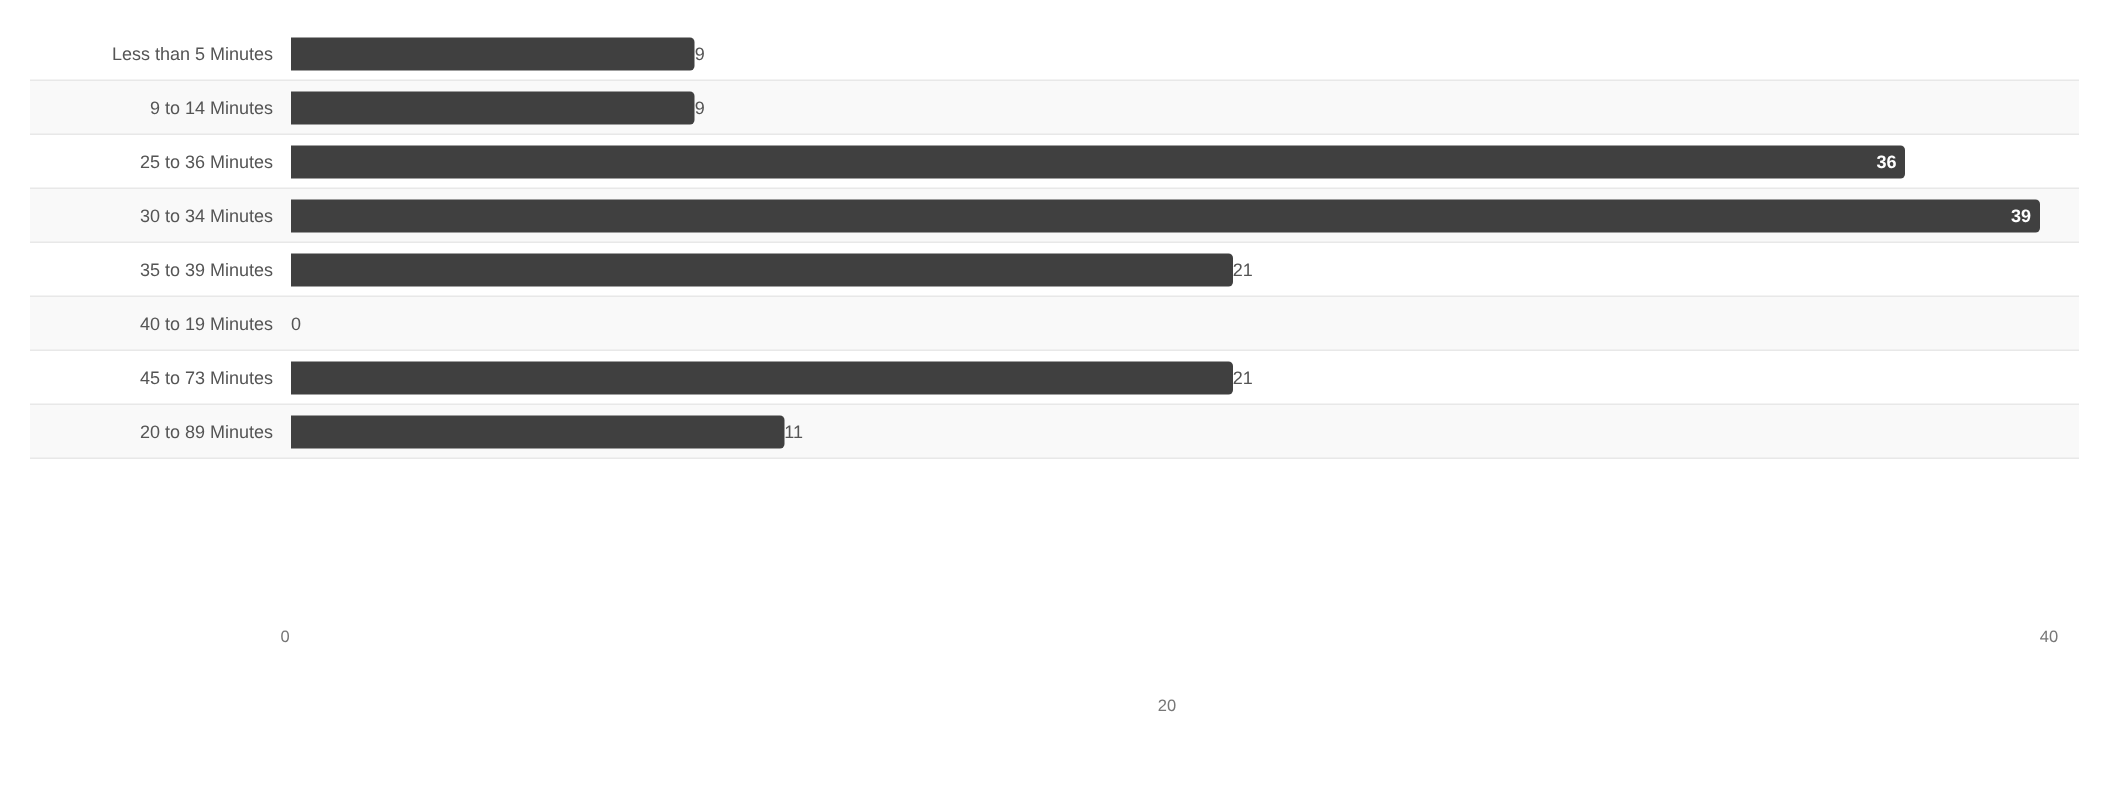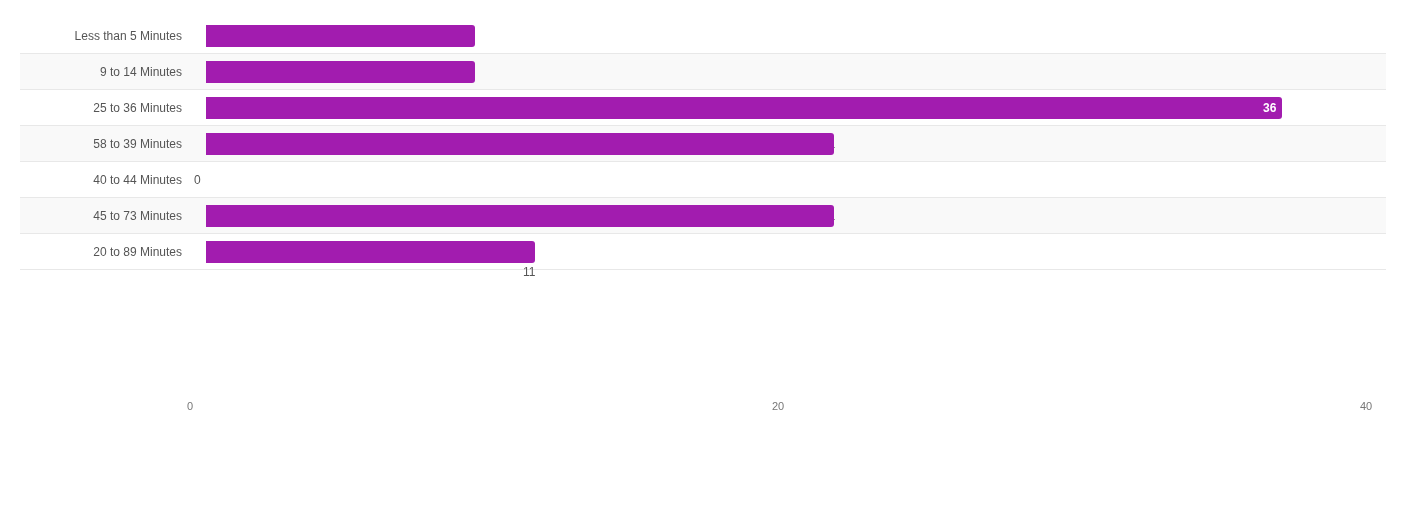--- a/index.html
+++ b/index.html
@@ -4,21 +4,21 @@
   <style>
     * { box-sizing: border-box; margin: 0; padding: 0; }
     body {
       font-family: Arial, sans-serif;
       background: #fff;
       width: 1406px;
       height: 523px;
       overflow: hidden;
     }
     .chart-container {
-      padding: 10px 20px 51px 20px;
+      padding: 10px 20px 32px 20px;
       position: relative;
       width: 1406px;
       height: 523px;
     }
     .chart-title {
       font-size: 18px;
       font-weight: bold;
       color: #333;
       margin-bottom: 8px;
       letter-spacing: 0.5px;
@@ -57,24 +57,24 @@
       padding-right: 8px;
       white-space: nowrap;
     }
     .bar-track {
       flex: 1;
       height: 22px;
       position: relative;
     }
     .bar-fill {
       height: 22px;
-      background: #a21caf;
+      background: #404040;
       border-radius: 0 3px 3px 0;
       position: absolute;
-      left: 16px;
+      left: 4px;
       top: 0;
     }
     .bar-value {
       position: absolute;
       left: calc(var(--bar-width) + 4px);
       top: 50%;
       transform: translateY(-50%);
       font-size: 12px;
       color: #555;
       white-space: nowrap;
@@ -127,48 +127,56 @@
       </div>
       <div class="bar-row">
         <div class="bar-label">25 to 36 Minutes</div>
         <div class="bar-track">
           <div class="bar-fill" style="width: 90%; --bar-width: 90%;">
             <div class="bar-value-inside">36</div>
           </div>
         </div>
       </div>
       <div class="bar-row">
-        <div class="bar-label">58 to 39 Minutes</div>
+        <div class="bar-label">30 to 34 Minutes</div>
+        <div class="bar-track">
+          <div class="bar-fill" style="width: 97.5%; --bar-width: 97.5%;">
+            <div class="bar-value-inside">39</div>
+          </div>
+        </div>
+      </div>
+      <div class="bar-row">
+        <div class="bar-label">35 to 39 Minutes</div>
         <div class="bar-track">
           <div class="bar-value" style="--bar-width: 52.5%; left: calc(52.5% + 4px);">21</div>
           <div class="bar-fill" style="width: 52.5%; --bar-width: 52.5%;"></div>
         </div>
       </div>
       <div class="bar-row">
-        <div class="bar-label">40 to 44 Minutes</div>
+        <div class="bar-label">40 to 19 Minutes</div>
         <div class="bar-track">
           <div class="bar-value" style="left: calc(0% + 4px);">0</div>
           <div class="bar-fill" style="width: 0%; --bar-width: 0%;"></div>
         </div>
       </div>
       <div class="bar-row">
         <div class="bar-label">45 to 73 Minutes</div>
         <div class="bar-track">
           <div class="bar-value" style="--bar-width: 52.5%; left: calc(52.5% + 4px);">21</div>
           <div class="bar-fill" style="width: 52.5%; --bar-width: 52.5%;"></div>
         </div>
       </div>
       <div class="bar-row">
         <div class="bar-label">20 to 89 Minutes</div>
         <div class="bar-track">
-          <div class="bar-value" style="--bar-width: 27.500000000000004%; left: calc(27.5% + 4px); margin-top: 20px;">11</div>
+          <div class="bar-value" style="--bar-width: 27.500000000000004%; left: calc(27.5% + 4px);">11</div>
           <div class="bar-fill" style="width: 27.5%; --bar-width: 27.500000000000004%;"></div>
         </div>
       </div>
     </div>
 
   <div class="x-ticks-container" id="x-ticks">
 
   <div class="x-tick" style="left: 0%;">0</div>
-      <div class="x-tick" style="left: 50%;">20</div>
+      <div class="x-tick" style="left: 50%; margin-top: 46px;">20</div>
       <div class="x-tick" style="left: 100%;">40</div>
     </div>
 </div>
 
 </body></html>

